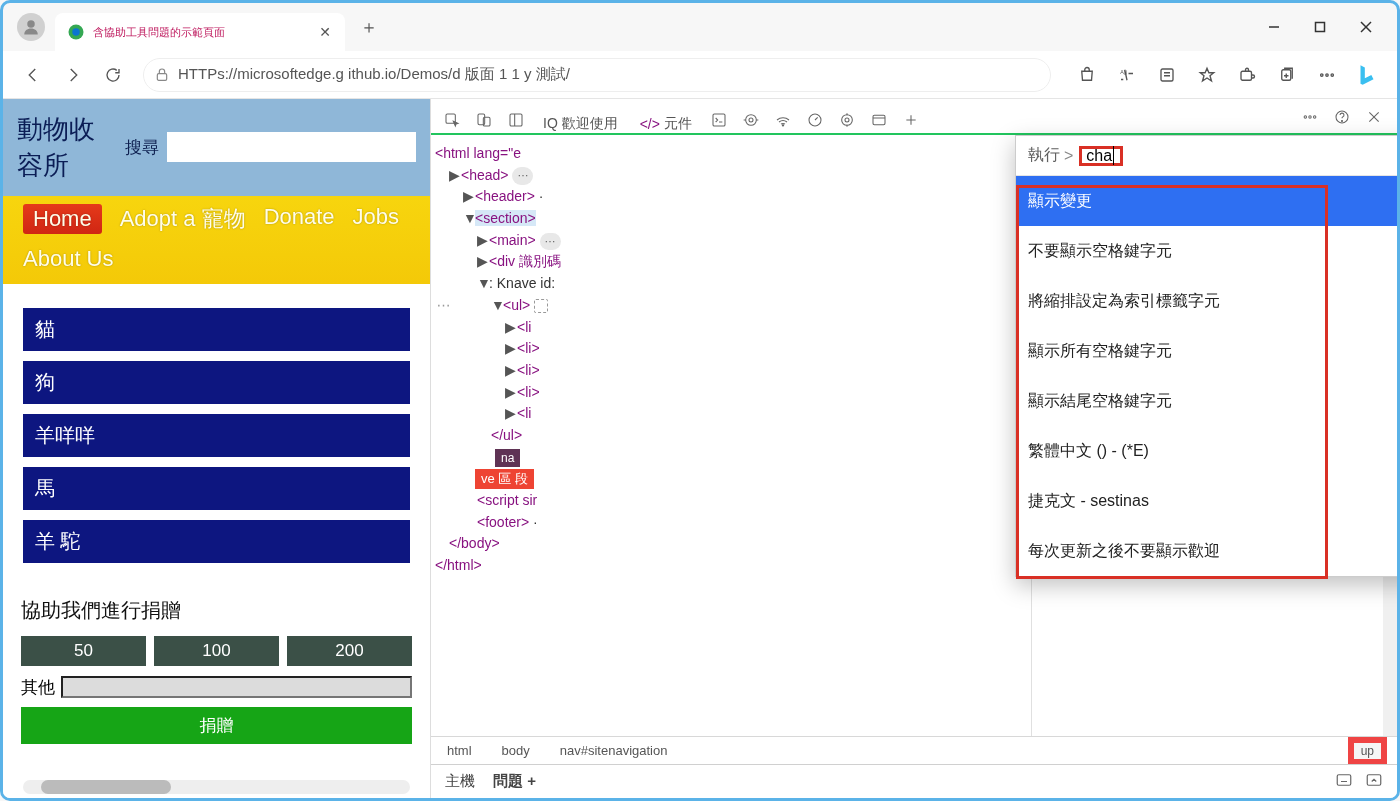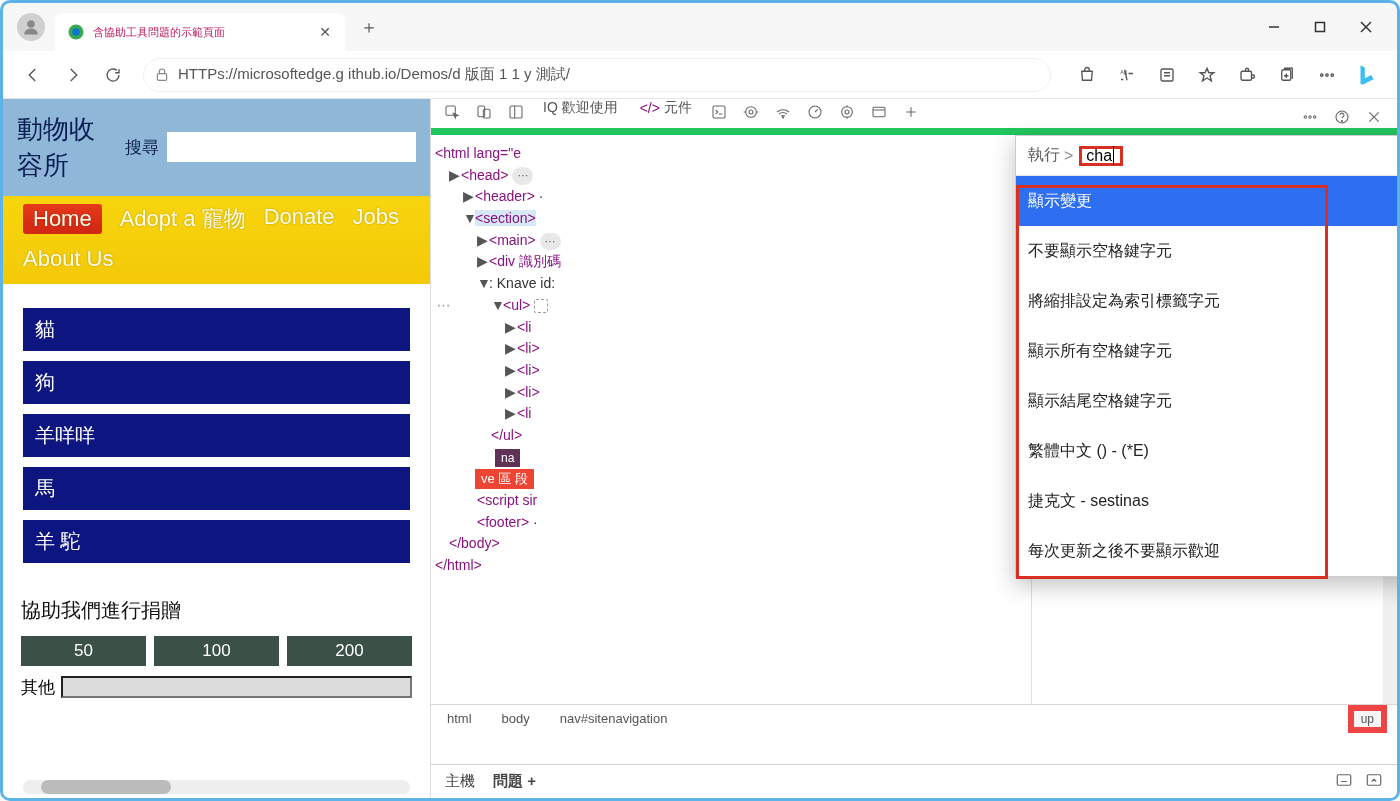--- a/index.html
+++ b/index.html
@@ -47,21 +47,21 @@
 .donate-btn { flex: 1; background: #3b5047; color: #fff; text-align: center; padding: 5px 0; font-size: 17px; }
 .other-row { display: flex; align-items: center; gap: 6px; margin-bottom: 8px; }
 .other-label { font-size: 17px; }
 .other-input { flex: 1; height: 22px; background: #dcdcdc; }
 .give-btn { width: 100%; background: #16a516; color: #fff; text-align: center; padding: 7px 0; font-size: 17px; }
 .page-scroll { position: absolute; bottom: 4px; left: 20px; right: 20px; height: 14px; background: #eee; border-radius: 7px; }
 .page-scroll-thumb { position: absolute; left: 18px; width: 130px; height: 100%; background: #bbb; border-radius: 7px; }
 
 
 .devtools { flex: 1; display: flex; flex-direction: column; background: #fff; position: relative; }
-.dt-top { height: 36px; display: flex; align-items: flex-start; border-bottom: 7px solid #22c55e; padding: 0 8px; gap: 6px; }
+.dt-top { height: 36px; display: flex; align-items: flex-end; border-bottom: 2px solid #22c55e; padding: 0 8px; gap: 6px; }
 .dt-ic { width: 26px; height: 26px; display: flex; align-items: center; justify-content: center; cursor: pointer; }
 .dt-ic svg { width: 16px; height: 16px; stroke: #666; fill: none; stroke-width: 1.6; }
 .dt-tab { font-size: 14px; color: #555; padding: 0 8px; display: flex; align-items: center; gap: 4px; white-space: nowrap; }
 .dt-top-right { position: absolute; right: 10px; top: 5px; display: flex; gap: 6px; align-items: center; }
 
 .dt-body { flex: 1; display: flex; position: relative; overflow: hidden; }
 .dt-elements { width: 600px; padding: 8px 4px; font-family: Consolas, monospace; font-size: 14px; color: #333; line-height: 1.55; overflow: hidden; }
 .tree-line { white-space: nowrap; }
 .indent { display: inline-block; }
 .arrow { display: inline-block; width: 12px; color: #555; }
@@ -77,21 +77,21 @@
 .css-link { color: #1963c6; text-decoration: underline; float: right; }
 .inherit-hdr { background: #eee; padding: 3px 6px; margin: 4px -8px; }
 .warn { display: inline-block; width: 12px; height: 12px; background: #fcd34d; border-radius: 2px; margin-left: 4px; vertical-align: middle; }
 .styles-scroll { position: absolute; right: 0; top: 0; width: 14px; bottom: 0; background: #f0f0f0; }
 .styles-thumb { position: absolute; top: 4px; height: 90px; width: 100%; background: #bcbcbc; border-radius: 6px; }
 
 .breadcrumb { height: 28px; border-top: 1px solid #d8d8d8; display: flex; align-items: center; padding: 0 10px; font-size: 13px; color: #555; gap: 18px; }
 .bc-item { padding: 2px 6px; }
 .bc-up { margin-left: auto; border: 6px solid #ef4444; padding: 1px 7px; font-size: 12px; background: #f5f5f5; }
 
-.dt-bottom { height: 34px; border-top: 1px solid #d0d0d0; display: flex; align-items: center; padding: 0 14px; gap: 18px; font-size: 15px; color: #444; margin-top: 32px; }
+.dt-bottom { height: 34px; border-top: 1px solid #d0d0d0; display: flex; align-items: center; padding: 0 14px; gap: 18px; font-size: 15px; color: #444; }
 .bold { font-weight: 700; }
 .dt-bottom-right { margin-left: auto; display: flex; gap: 12px; }
 
 
 .palette { position: absolute; top: 36px; left: 584px; width: 666px; background: #fff; box-shadow: 0 8px 22px rgba(0,0,0,0.25); border: 1px solid #ccc; z-index: 50; }
 .palette-head { height: 40px; display: flex; align-items: center; padding: 0 12px; font-size: 16px; border-bottom: 1px solid #e5e5e5; }
 .palette-head .run { color: #606060; }
 .palette-head .arrow2 { color: #888; margin: 0 4px; }
 .palette-input { border: 3px solid #d93025; padding: 0 6px 0 4px; height: 20px; display: inline-flex; align-items: center; margin-left: 2px; font-size: 16px; position: relative; }
 .caret { display: inline-block; width: 1px; height: 19px; background: #000; margin-left: 1px; }
@@ -242,20 +242,21 @@
       <div class="donate-title">協助我們進行捐贈</div>
       <div class="donate-row">
         <div class="donate-btn">50</div>
         <div class="donate-btn">100</div>
         <div class="donate-btn">200</div>
       </div>
       <div class="other-row">
         <span class="other-label">其他</span>
         <input class="other-input" style="">
       </div>
+      <div class="give-btn">捐贈</div>
     </div>
     <div class="page-scroll">
         <div class="page-scroll-thumb"></div>
       </div>
   </div>
 
   <div class="devtools">
     <div class="dt-top">
       <div class="dt-ic">
           <svg viewBox="0 0 24 24">

